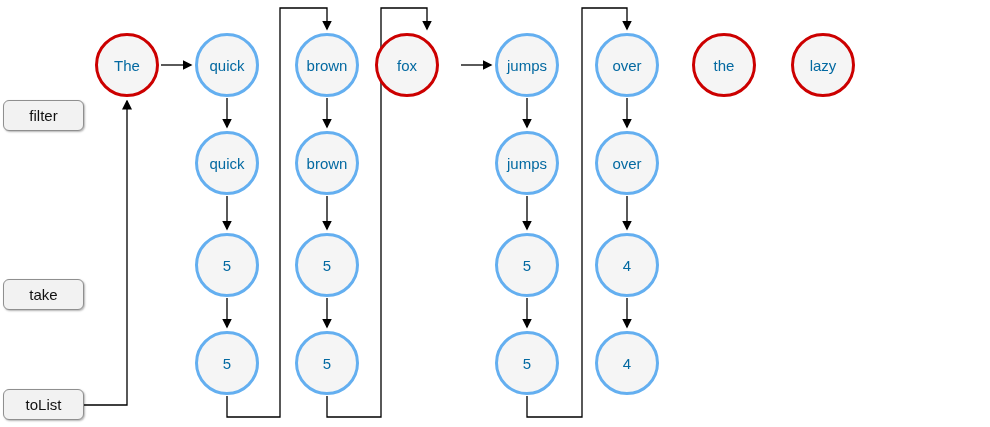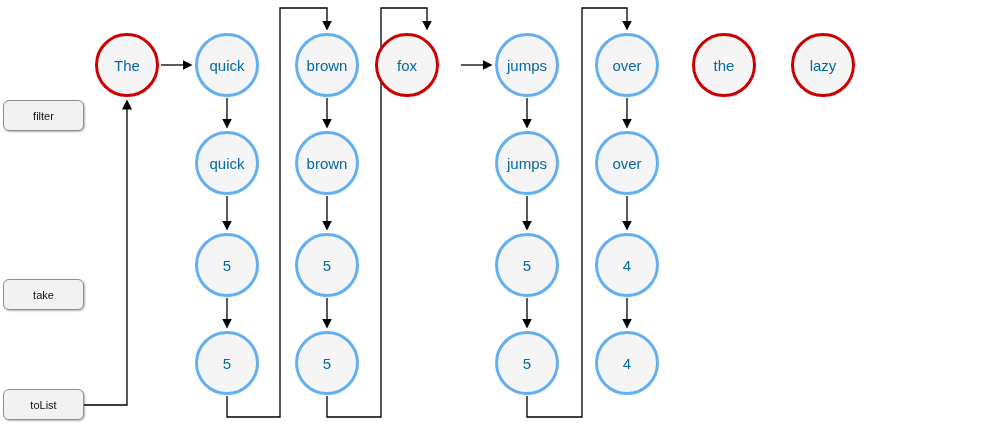--- a/index.html
+++ b/index.html
@@ -27,21 +27,21 @@
   .node.rejected{border:3px solid var(--rejected-border,#cc0000);}
   .op{
     position:absolute;left:3px;
     width:81px;height:31px;
     box-sizing:border-box;
     background:var(--label-fill,#f2f2f2);
     border:1px solid var(--label-border,#8f8f8f);
     border-radius:6px;
     box-shadow:1px 1px 2px rgba(0,0,0,0.3);
     display:flex;align-items:center;justify-content:center;
-    font-size:11px;color:#111;
+    font-size:15px;color:#111;
     z-index:2;
   }
 </style>
 </head>
 <body>
 
 <div class="canvas">
 
   <svg class="edges" viewBox="0 0 990 427" xmlns="http://www.w3.org/2000/svg">
     <defs>

